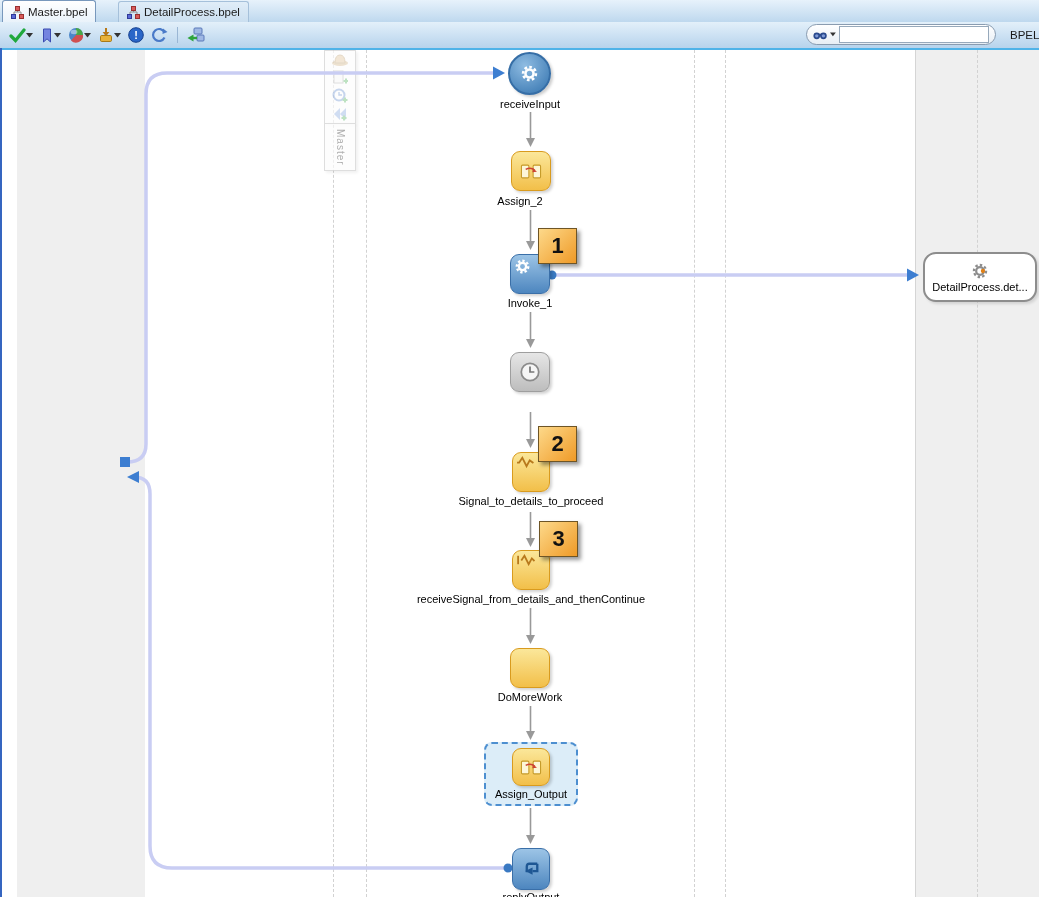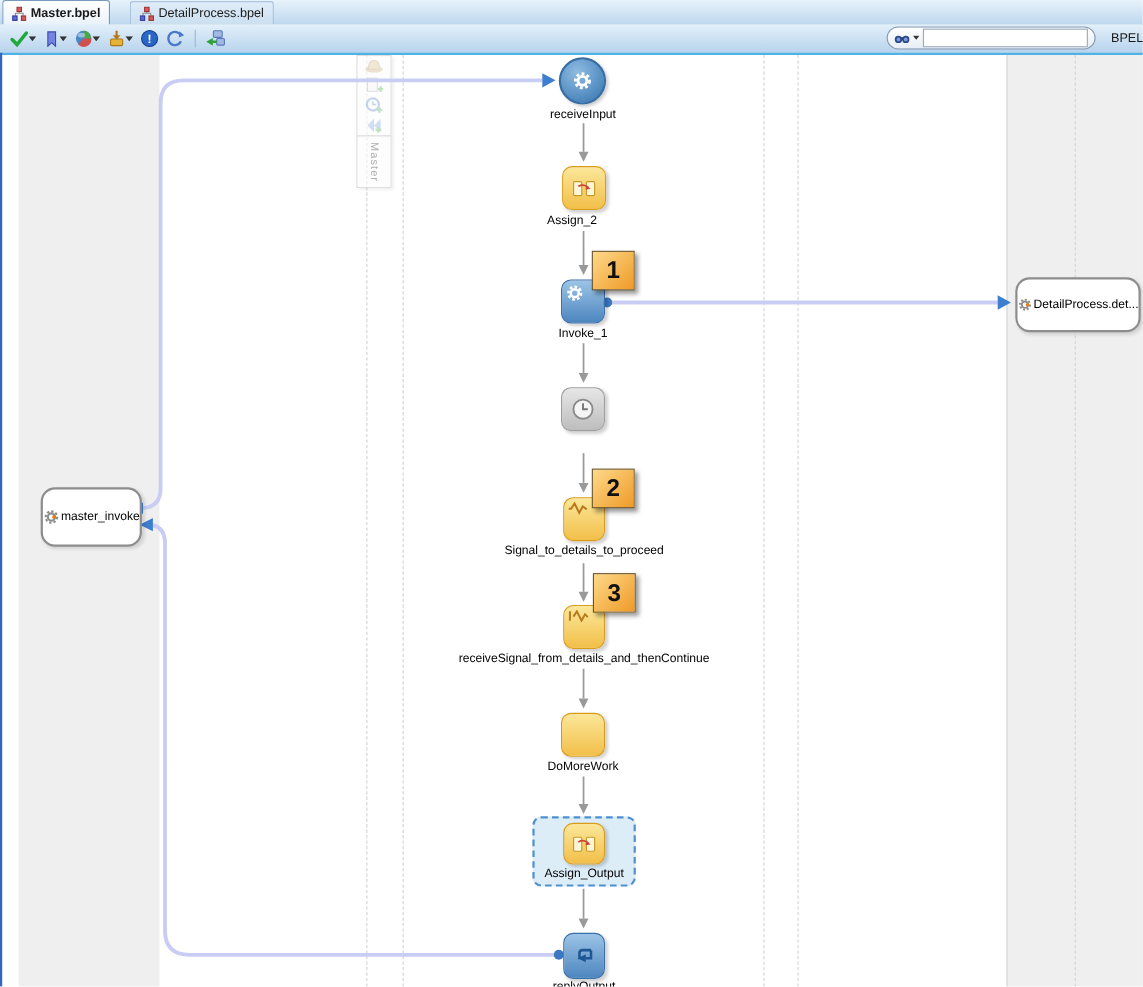--- a/index.html
+++ b/index.html
@@ -5,21 +5,21 @@
   html,body{margin:0;padding:0;background:#fff;}
   #app{position:relative;width:1039px;height:897px;overflow:hidden;
        font-family:"Liberation Sans","DejaVu Sans",sans-serif;background:#fff;}
 
   
   .tabbar{position:absolute;left:0;top:0;width:1039px;height:22px;
           background:linear-gradient(#e7f2fb,#bed8ee);border-bottom:1px solid #8fb0d0;}
   .tab{position:absolute;top:1px;height:20px;display:flex;align-items:center;gap:4px;
        padding:0 8px;border-radius:3px 3px 0 0;font-size:11.5px;color:#1a1a1a;cursor:default;}
   .tab.active{top:0;height:22px;background:linear-gradient(#ffffff,#e9f2fa);
-       border:1px solid #7898bc;border-bottom:none;font-weight:bold;}
+       border:1px solid #7898bc;border-bottom:none;font-weight:normal;}
   .tab.inactive{background:linear-gradient(#e0edf8,#cbdff0);border:1px solid #a5c0da;border-bottom:none;text-align:center;}
 
   
   .toolbar{position:absolute;left:0;top:22px;width:1039px;height:26px;
            background:linear-gradient(#e3f0fa,#b7d3ec);border-bottom:1px solid #8fb0d0;}
   .tgroup{position:absolute;left:7px;top:1px;height:24px;display:flex;align-items:center;gap:3px;}
   .tbtn{height:22px;display:flex;align-items:center;padding:0 2px;border-radius:3px;}
   .tsep{width:1px;height:16px;background:#9ab6d4;margin:0 4px;}
   .searchpill{position:absolute;left:806px;top:2px;width:190px;height:21px;border-radius:11px;
       border:1px solid #8a9cb0;background:linear-gradient(#ffffff,#e7eef5);
@@ -59,21 +59,21 @@
   .icn-tl{position:absolute;left:3px;top:3px;}
   .nlabel{position:absolute;transform:translateX(-50%);font-size:11px;color:#000;
       white-space:nowrap;z-index:5;}
   .badge{position:absolute;width:37px;height:34px;z-index:7;
       background:linear-gradient(135deg,#fdd98a,#ef9a27);border:1px solid #6e5526;
       box-shadow:3px 3px 4px rgba(0,0,0,.4);display:flex;align-items:center;justify-content:center;
       font-weight:bold;font-size:22px;color:#111;}
   .selbox{position:absolute;left:484px;top:742px;width:94px;height:64px;z-index:4;
       background:#dcedf8;border:2px dashed #4d8fd0;border-radius:8px;box-sizing:border-box;}
   .plink{position:absolute;z-index:5;background:#fff;border:2px solid #8d8d8d;border-radius:13px;
-      box-shadow:2px 2px 3px rgba(0,0,0,.12);display:flex;flex-direction:row;
+      box-shadow:2px 2px 3px rgba(0,0,0,.12);display:flex;flex-direction:column;
       align-items:center;justify-content:center;gap:1px;}
   .plink .plabel{font-size:11px;color:#000;white-space:nowrap;}
 </style>
 </head>
 <body>
 
 <div id="app">
 
   <div class="tabbar">
     <div class="tab active" style="left:2px;">
@@ -328,28 +328,20 @@
   <div class="nlabel" style="left:531px;top:788px">Assign_Output</div>
 
   <div class="node n-blue" style="left:512px;top:848px;width:38px;height:42px">
     <svg width="21" height="18" viewBox="0 0 20 17">
       <path d="M15.5 3.5 H8 Q5.5 3.5 5.5 6 V11.5 M15.5 3.5 V10.5 H11" fill="none" stroke="#1e5794" stroke-width="2.2"></path>
       <polygon points="11,7 11,14 4,10.5" fill="#1e5794"></polygon>
     </svg>
   </div>
   <div class="nlabel" style="left:531px;top:891px">replyOutput</div>
 
-  <div class="plink" style="left:37px;top:443px;width:88px;height:50px">
-    <svg width="18" height="18" viewBox="0 0 16 16">
-      <circle cx="8" cy="8" r="5.4" fill="none" stroke="#8d8d8d" stroke-width="2" stroke-dasharray="2.2 1.9"></circle>
-      <circle cx="8" cy="8" r="3.4" fill="none" stroke="#8d8d8d" stroke-width="2"></circle>
-      <circle cx="10.6" cy="8" r="1.9" fill="#e08018"></circle>
-    </svg>
-    <span class="plabel">master_invoke</span>
-  </div>
 
   <div class="plink" style="left:923px;top:252px;width:110px;height:46px">
     <svg width="18" height="18" viewBox="0 0 16 16">
       <circle cx="8" cy="8" r="5.4" fill="none" stroke="#8d8d8d" stroke-width="2" stroke-dasharray="2.2 1.9"></circle>
       <circle cx="8" cy="8" r="3.4" fill="none" stroke="#8d8d8d" stroke-width="2"></circle>
       <circle cx="10.6" cy="8" r="1.9" fill="#e08018"></circle>
     </svg>
     <span class="plabel">DetailProcess.det...</span>
   </div>
 

